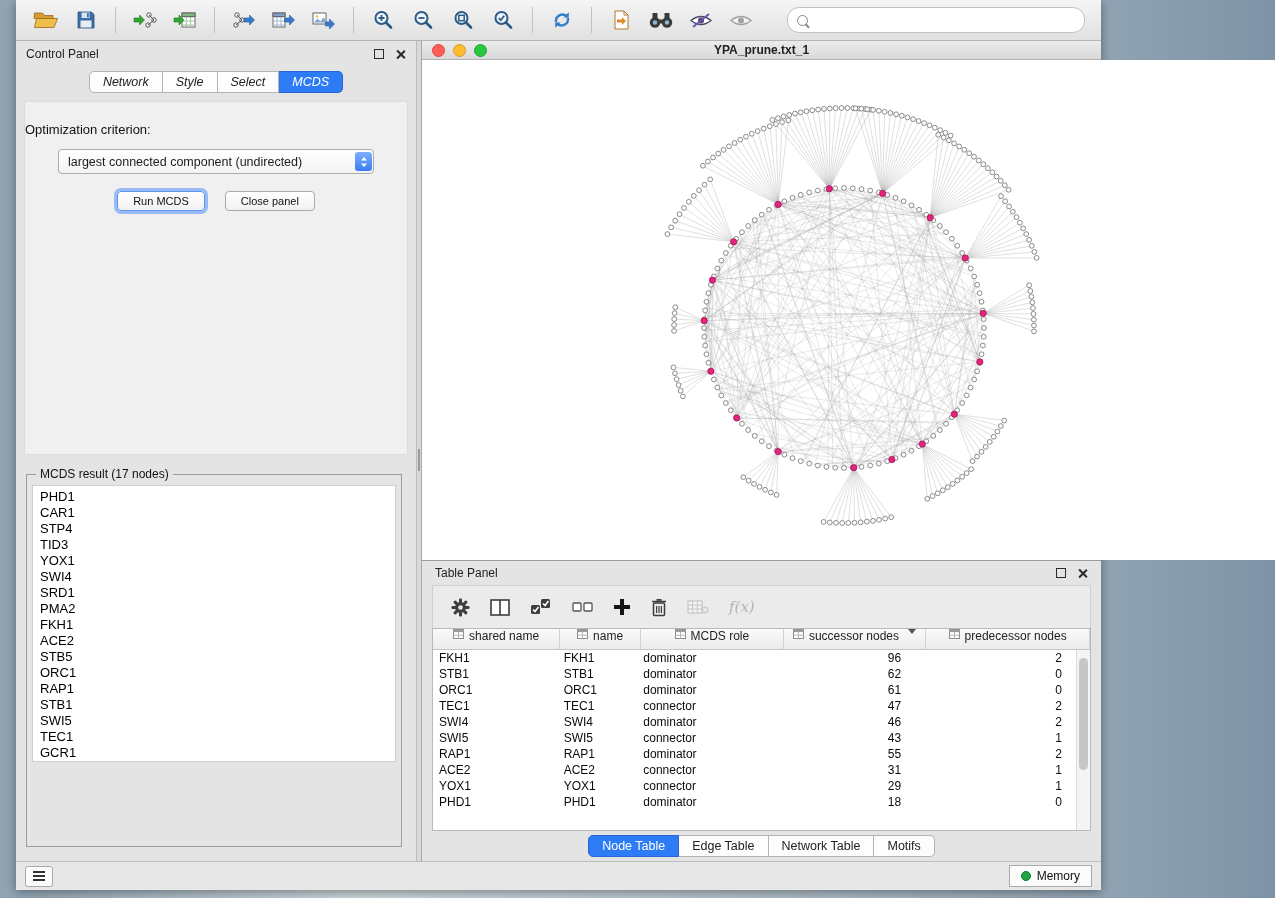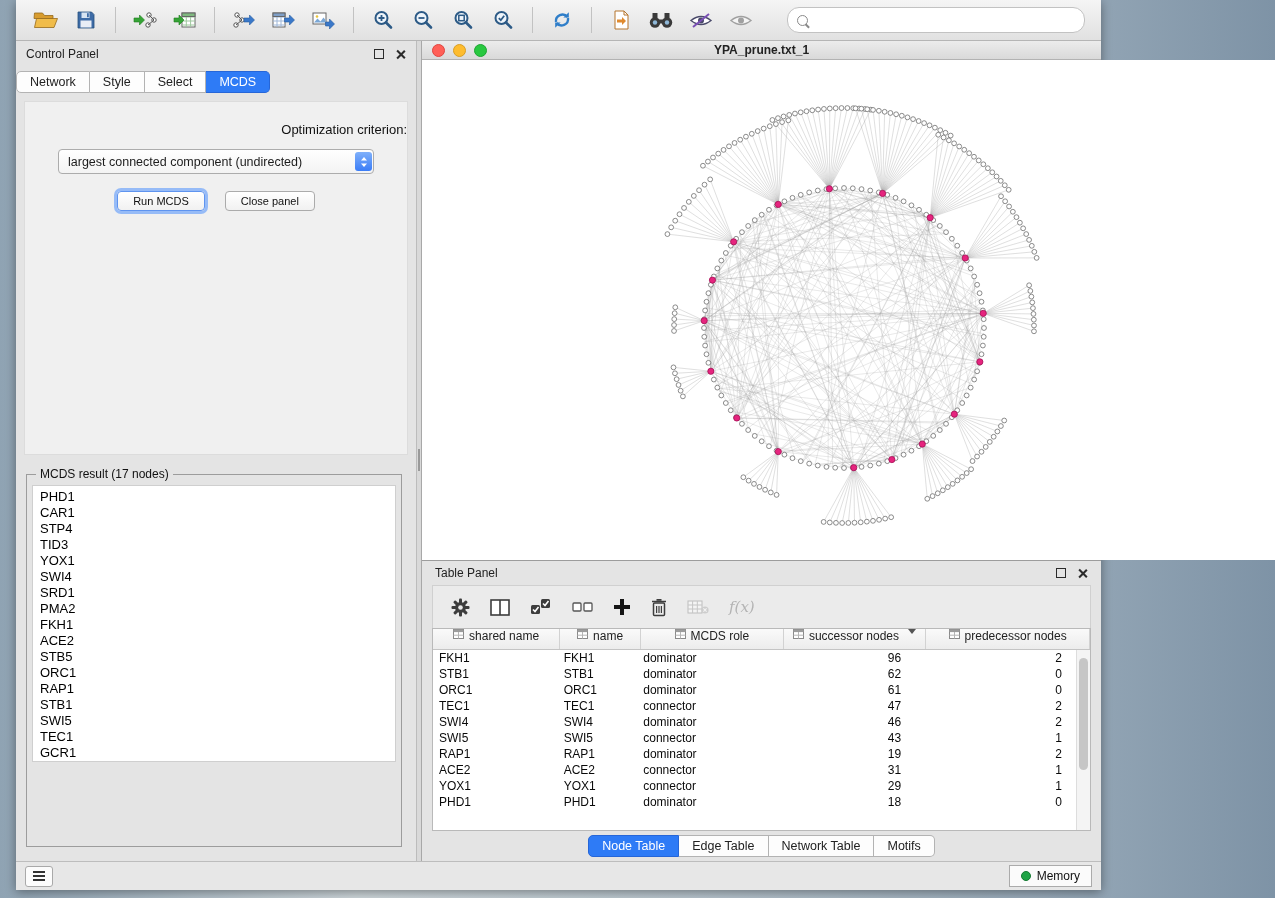--- a/index.html
+++ b/index.html
@@ -22,27 +22,27 @@
 
   
   .control-panel{width:400px;flex:none;background:#e4e4e4;display:flex;flex-direction:column;}
   .panel-header{height:26px;display:flex;align-items:center;padding:0 10px;font-size:12px;color:#222;}
   .panel-btns{margin-left:auto;display:flex;align-items:center;gap:11px;}
   .ico-square{width:8px;height:8px;border:1.5px solid #2b2b2b;}
   .ico-x{width:11px;height:11px;position:relative;}
   .ico-x::before,.ico-x::after{content:"";position:absolute;left:5px;top:0;width:1.8px;height:11px;background:#2b2b2b;}
   .ico-x::before{transform:rotate(45deg);}
   .ico-x::after{transform:rotate(-45deg);}
-  .tab-row{height:30px;display:flex;align-items:center;}
+  .tab-row{height:30px;display:flex;align-items:center;justify-content:center;font-style:italic;}
   .seg{font-size:12.5px;padding:3px 13px;background:#fdfdfd;border:1px solid #b3b3b3;border-left:none;color:#222;}
   .seg:first-child{border-left:1px solid #b3b3b3;border-radius:5px 0 0 5px;}
   .seg:last-child{border-radius:0 5px 5px 0;}
   .seg.active{background:#2e7bf6;border-color:#2666d8;color:#fff;}
   .inner-area{margin:4px 8px 0;height:352px;background:#f0f0f0;border:1px solid #dcdcdc;flex:none;}
-  .opt-label{text-align:right;margin-top:20px;font-size:13px;color:#111;}
+  .opt-label{text-align:left;margin-top:20px;font-size:13px;color:#111;}
   .combo{margin:12px auto 0;width:314px;height:23px;background:linear-gradient(#ffffff,#f3f3f3);border:1px solid #acacac;border-radius:4px;display:flex;align-items:center;}
   .combo-text{flex:1;font-size:12.5px;padding-left:9px;white-space:nowrap;overflow:hidden;}
   .combo-step{width:17px;height:19px;margin:1px;background:linear-gradient(#7fb0fa,#3b7df7);border-radius:3px;display:flex;align-items:center;justify-content:center;flex:none;}
   .btn-row{margin-top:17px;display:flex;justify-content:center;gap:20px;}
   .cp-btn{font-family:inherit;font-size:11px;color:#111;background:linear-gradient(#ffffff,#f1f1f1);border:1px solid #ababab;border-radius:4px;padding:3px 15px;}
   .cp-btn.focused{box-shadow:0 0 0 3px rgba(77,144,254,.55);border-color:#5f94ef;}
   .result-box{margin:12px 14px 0 10px;height:366px;border:1px solid #9c9c9c;padding:4px 5px 8px;flex:none;}
   .result-box legend{font-size:12px;padding:0 4px;margin-left:4px;color:#111;}
   .result-list{background:#fff;border:1px solid #cfcfcf;height:100%;overflow:hidden;padding:3px 0 0 7px;box-sizing:border-box;}
   .mcds-item{font-size:13px;line-height:16px;color:#000;}
@@ -1154,21 +1154,21 @@
                   <div class="td w1">SWI5</div>
                   <div class="td w2">connector</div>
                   <div class="td w3 num">43</div>
                   <div class="td w4 num">1</div>
                   <div class="td wf"></div>
                 </div>
                 <div class="tr">
                   <div class="td w0">RAP1</div>
                   <div class="td w1">RAP1</div>
                   <div class="td w2">dominator</div>
-                  <div class="td w3 num">19</div>
+                  <div class="td w3 num">55</div>
                   <div class="td w4 num">2</div>
                   <div class="td wf"></div>
                 </div>
                 <div class="tr">
                   <div class="td w0">ACE2</div>
                   <div class="td w1">ACE2</div>
                   <div class="td w2">connector</div>
                   <div class="td w3 num">31</div>
                   <div class="td w4 num">1</div>
                   <div class="td wf"></div>

